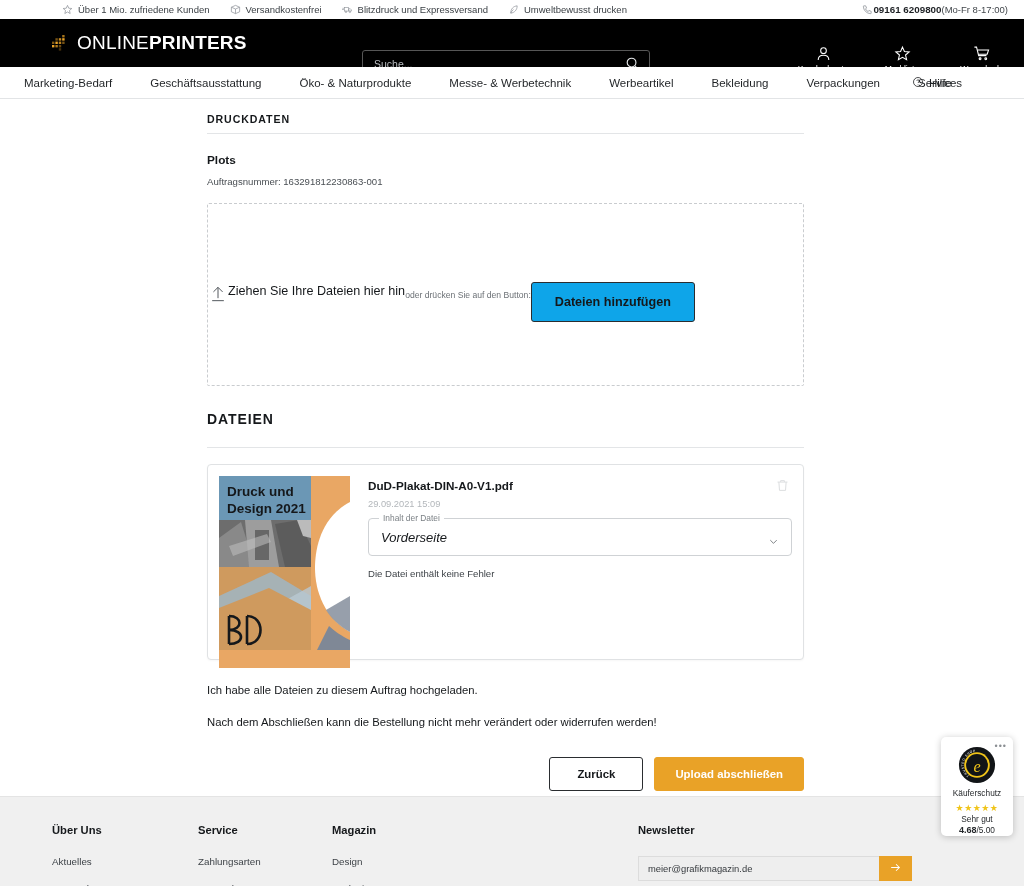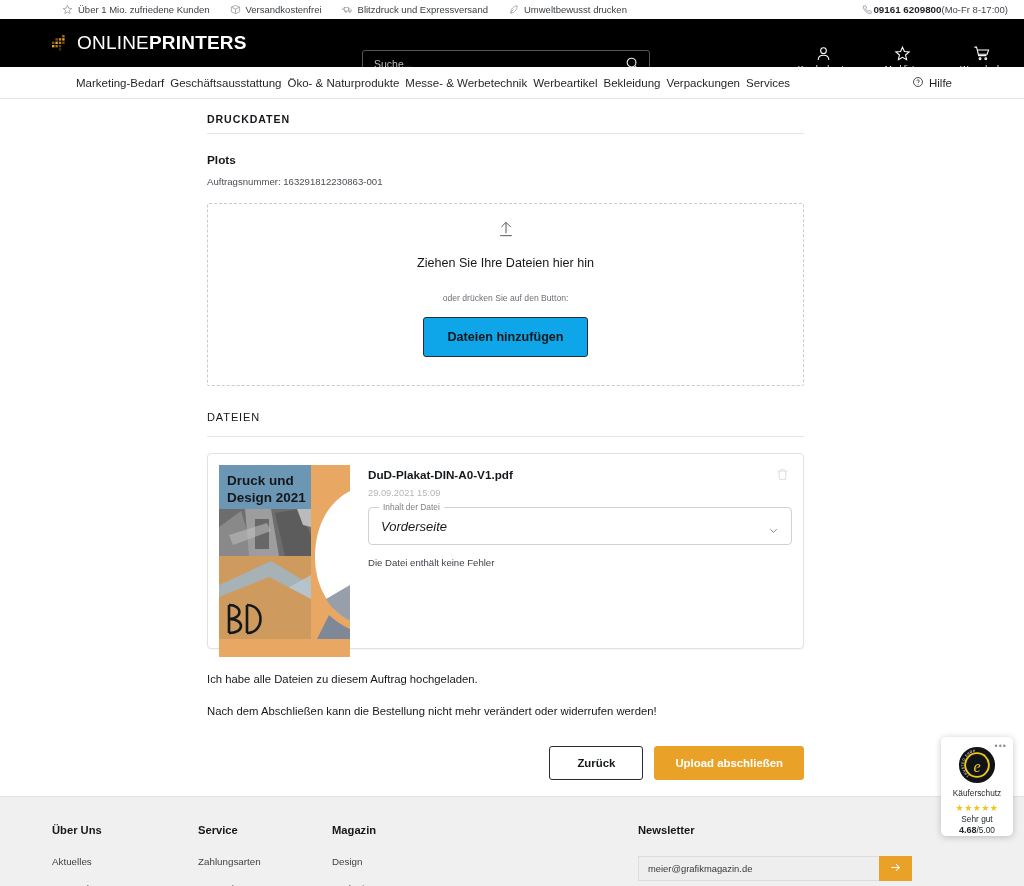--- a/index.html
+++ b/index.html
@@ -51,56 +51,56 @@
   .header-actions { position:absolute; right:17px; top:26px; display:flex; gap:27px; }
   .ha { width:52px; display:flex; flex-direction:column; align-items:center; gap:2px; cursor:pointer; }
   .ha-ico { color:#fff; height:17px; display:flex; align-items:flex-end; }
   .ha-lbl { font-size:8.6px; color:#fff; white-space:nowrap; }
 
   
   .nav {
     height:32px; background:#fff; border-bottom:1px solid #e2e4e6;
     display:flex; align-items:center; position:relative;
   }
-  .nav-items { display:flex; gap:6px; margin-left:76px; }
+  .nav-items { display:flex; gap:38px; margin-left:24px; }
   .nav-item { font-size:11.5px; color:#1f2225; white-space:nowrap; cursor:pointer; }
   .nav-help { position:absolute; right:72px; display:flex; align-items:center; gap:5px; font-size:11.5px; color:#1f2225; cursor:pointer; }
 
   
   .content { position:relative; width:1024px; background:#fff; padding-top:14px; }
   .wrap { width:597px; margin-left:207px; }
 
   .sec-title {
     font-size:10.6px; font-weight:bold; letter-spacing:.9px;
     color:#15181b; padding-bottom:8px; border-bottom:1px solid #e3e5e7;
     margin-bottom:19px;
   }
   .job-name { font-size:11.8px; font-weight:bold; color:#15181b; margin-bottom:9px; }
   .job-num { font-size:9.6px; color:#4a4f54; margin-bottom:16px; }
 
   
   .dropzone {
     border:1px dashed #c9cccf; border-radius:2px;
-    height:183px; display:flex; flex-direction:column;
+    height:183px; display:flex; 
     align-items:center; justify-content:flex-start; padding-top:15px;
     background:#fff;
   }
   .dz-arrow { color:#54595e; margin-bottom:13px; }
   .dz-main { font-size:12.6px; color:#15181b; margin-bottom:23px; }
   .dz-sub { font-size:8.6px; color:#6c7176; margin-bottom:14px; }
   .dz-btn {
     border:1px solid #2a2d30; background:#0ea5e9; border-radius:3px;
     font-size:12.6px; font-weight:bold; color:#15181b;
     padding:12px 23px; cursor:pointer;
     font-family:"Liberation Sans", sans-serif;
   }
 
   .sec-title2 {
-    font-size:11px; font-weight:normal; letter-spacing:.9px;
-    color:#15181b; padding-bottom:13px; border-bottom:1px solid #e3e5e7;
+    font-size:14px; font-weight:bold; letter-spacing:.9px;
+    color:#15181b; padding-bottom:20px; border-bottom:1px solid #e3e5e7;
     margin:25px 0 16px 0;
   }
 
   
   .filecard {
     border:1px solid #e0e2e4; border-radius:4px; background:#fff;
     display:flex; padding:11px; gap:18px; height:196px;
     box-shadow:0 1px 2px rgba(0,0,0,.035);
   }
   .thumb { width:131px; height:192px; flex:0 0 auto; position:relative; overflow:hidden; background:#e9a764; }

